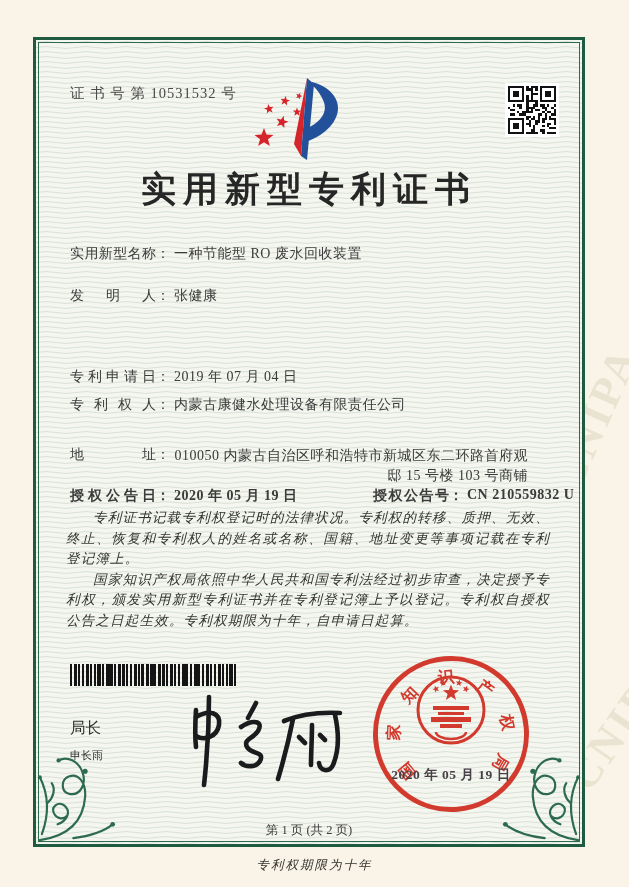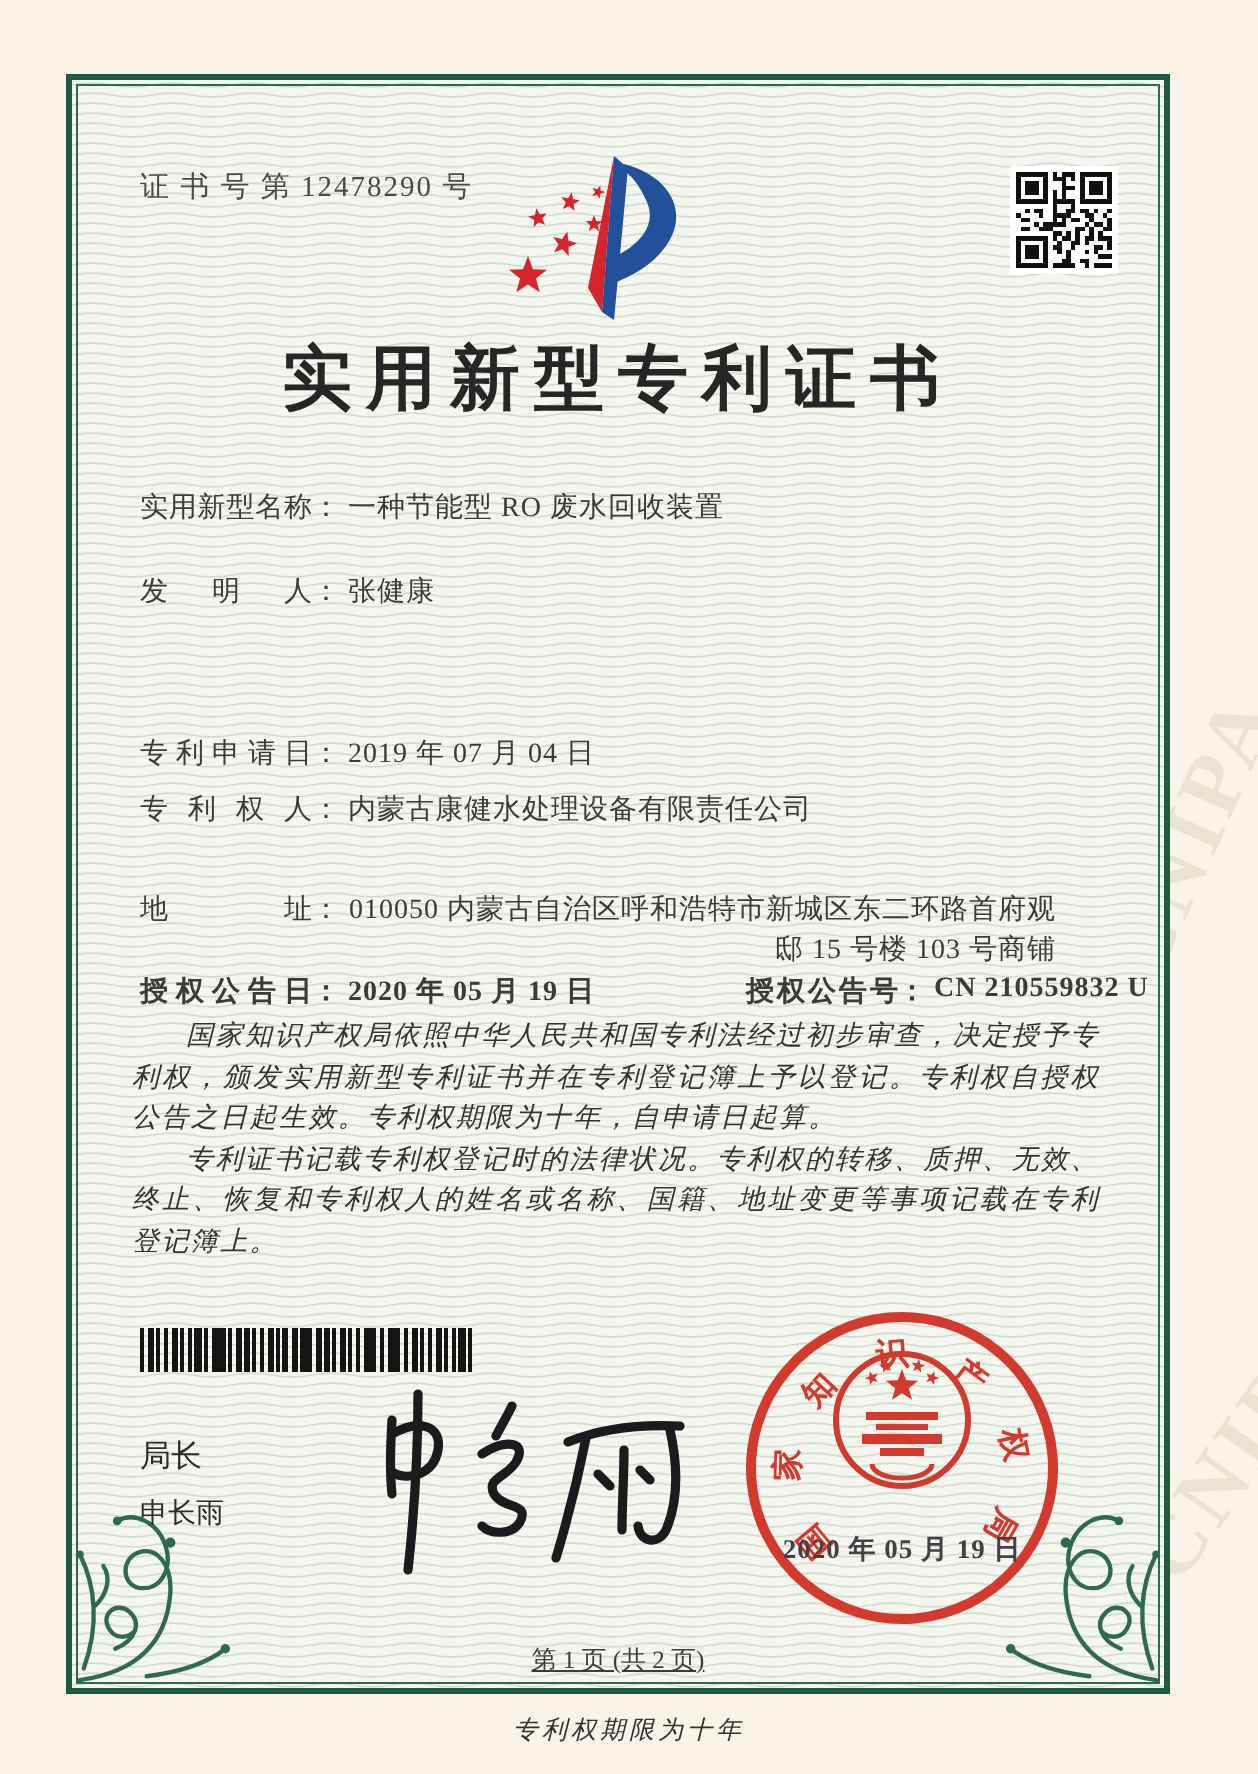--- a/index.html
+++ b/index.html
@@ -51,39 +51,39 @@
   }
   .bodytext p{margin:0; text-indent:2em;}
   .barcode{
     left:70px; top:664px; width:166px; height:22px;
     background-image:
       repeating-linear-gradient(90deg,#141414 0 2px,transparent 2px 4px),
       repeating-linear-gradient(90deg,#141414 0 1px,transparent 1px 6px),
       repeating-linear-gradient(90deg,transparent 0 5px,#141414 5px 7px,transparent 7px 11px);
   }
   .director-title{left:70px; top:718px; font-size:15.5px; color:#2c2c2c; font-family:"Liberation Sans","DejaVu Sans",sans-serif;}
-  .director-name{left:70px; top:748px; font-size:14px; color:#2c2c2c; font-family:"Liberation Sans","DejaVu Sans",sans-serif;}
+  .director-name{left:70px; top:748px; font-size:11px; color:#2c2c2c; font-family:"Liberation Sans","DejaVu Sans",sans-serif;}
   .sig{left:168px; top:686px; width:195px; height:108px;}
   
   .seal{left:373px; top:656px; width:156px; height:156px;}
   .seal-ring{
     position:absolute; inset:0; border:5px solid #d23a2e; border-radius:50%;
     box-sizing:border-box; transform:rotate(-5deg);
   }
   .seal-char{
     position:absolute; left:50%; top:50%; width:18px; height:20px; margin:-10px 0 0 -9px;
     color:#d23a2e; font-size:16px; font-weight:bold; text-align:center;
     transform-origin:center;
   }
   .emblem{position:absolute; left:50%; top:8px; width:96px; height:96px; margin-left:-48px;}
   .seal-date{
     position:absolute; left:0; right:0; top:110px; text-align:center;
     font-size:13.5px; color:#463f45; letter-spacing:.5px; font-weight:bold;
   }
-  .pagefoot{left:33px; top:822px; width:552px; text-align:center; font-size:12.5px; color:#3c3c3c;text-decoration:underline;}
+  .pagefoot{left:33px; top:822px; width:552px; text-align:center; font-size:12.5px; color:#3c3c3c;}
   .contnote{left:0; top:857px; width:629px; text-align:center; font-size:12.5px; font-style:italic; color:#33332e; letter-spacing:2px;}
 </style>
 </head>
 <body>
 
 <div class="page">
 
   <div class="wm" style="left:28px; top:95px;">CNIPA</div>
   <div class="wm" style="left:368px; top:248px;">CNIPA</div>
   <div class="wm steep" style="left:520px; top:392px;">CNIPA</div>
@@ -125,21 +125,21 @@
       </g>
       <g fill="#2e6b4e">
         <circle cx="52" cy="44" r="2.6"></circle>
           <circle cx="25" cy="33" r="2.2"></circle>
         <circle cx="80" cy="98" r="2.4"></circle>
           <circle cx="6" cy="50" r="2"></circle>
       </g>
     </svg>
   </div>
 
-  <div class="abs certno">证 书 号 第 12478290 号</div>
+  <div class="abs certno">证 书 号 第 10531532 号</div>
 
   <svg class="abs logo" viewBox="0 0 100 88" xmlns="http://www.w3.org/2000/svg">
     <polygon points="55,4 49,82 42,70" fill="#d5252b"></polygon>
     <polygon points="55,4 62,10 55,86 49,82" fill="#23509a"></polygon>
     <path d="M60,8 C83,14 93,32 81,49 C73,60 63,64 54,68 L56,54 C68,48 77,38 71,26 C67,17 62,12 58,10 Z" fill="#23509a"></path>
     <polygon fill="#d5252b" points="12.00,54.00 14.47,60.60 21.51,60.91 15.99,65.30 17.88,72.09 12.00,68.20 6.12,72.09 8.01,65.30 2.49,60.91 9.53,60.60"></polygon>
     <polygon fill="#d5252b" points="31.68,41.72 32.12,46.28 36.49,47.66 32.29,49.49 32.33,54.07 29.29,50.64 24.95,52.09 27.27,48.14 24.55,44.46 29.02,45.45"></polygon>
     <polygon fill="#d5252b" points="16.13,30.08 17.92,33.11 21.41,32.65 19.08,35.29 20.60,38.47 17.36,37.07 14.81,39.49 15.15,35.99 12.05,34.30 15.49,33.54"></polygon>
     <polygon fill="#d5252b" points="33.87,22.08 34.51,25.54 37.95,26.30 34.85,27.99 35.19,31.49 32.64,29.07 29.40,30.47 30.92,27.29 28.59,24.65 32.08,25.11"></polygon>
     <polygon fill="#d5252b" points="45.00,33.50 46.11,36.47 49.28,36.61 46.80,38.58 47.65,41.64 45.00,39.89 42.35,41.64 43.20,38.58 40.72,36.61 43.89,36.47"></polygon>
@@ -297,22 +297,22 @@
     <span class="flabel">地址</span><span class="fcolon">：</span><span class="fvalue addr">010050  内蒙古自治区呼和浩特市新城区东二环路首府观邸 15 号楼 103 号商铺</span>
   </div>
   <div class="abs row" style="top:487px;font-weight:bold;">
     <span class="flabel">授权公告日</span><span class="fcolon">：</span><span class="fvalue">2020 年 05 月 19 日</span>
     <span class="pair2">
       <span class="flabel2">授权公告号</span><span class="fcolon">：</span><span class="fvalue">CN 210559832 U</span>
     </span>
   </div>
 
   <div class="abs bodytext">
+    <p>专利证书记载专利权登记时的法律状况。专利权的转移、质押、无效、终止、恢复和专利权人的姓名或名称、国籍、地址变更等事项记载在专利登记簿上。</p>
     <p>国家知识产权局依照中华人民共和国专利法经过初步审查，决定授予专利权，颁发实用新型专利证书并在专利登记簿上予以登记。专利权自授权公告之日起生效。专利权期限为十年，自申请日起算。</p>
-    <p>专利证书记载专利权登记时的法律状况。专利权的转移、质押、无效、终止、恢复和专利权人的姓名或名称、国籍、地址变更等事项记载在专利登记簿上。</p>
   </div>
 
   <div class="abs barcode"></div>
 
   <div class="abs director-title">局长</div>
   <div class="abs director-name">申长雨</div>
 
   <svg class="abs sig" viewBox="0 0 195 108" xmlns="http://www.w3.org/2000/svg">
     <g fill="none" stroke="#1a1b1d" stroke-width="4.6" stroke-linecap="round" stroke-linejoin="round">
       <path d="M28,24 C27,40 27,52 28,61"></path>

